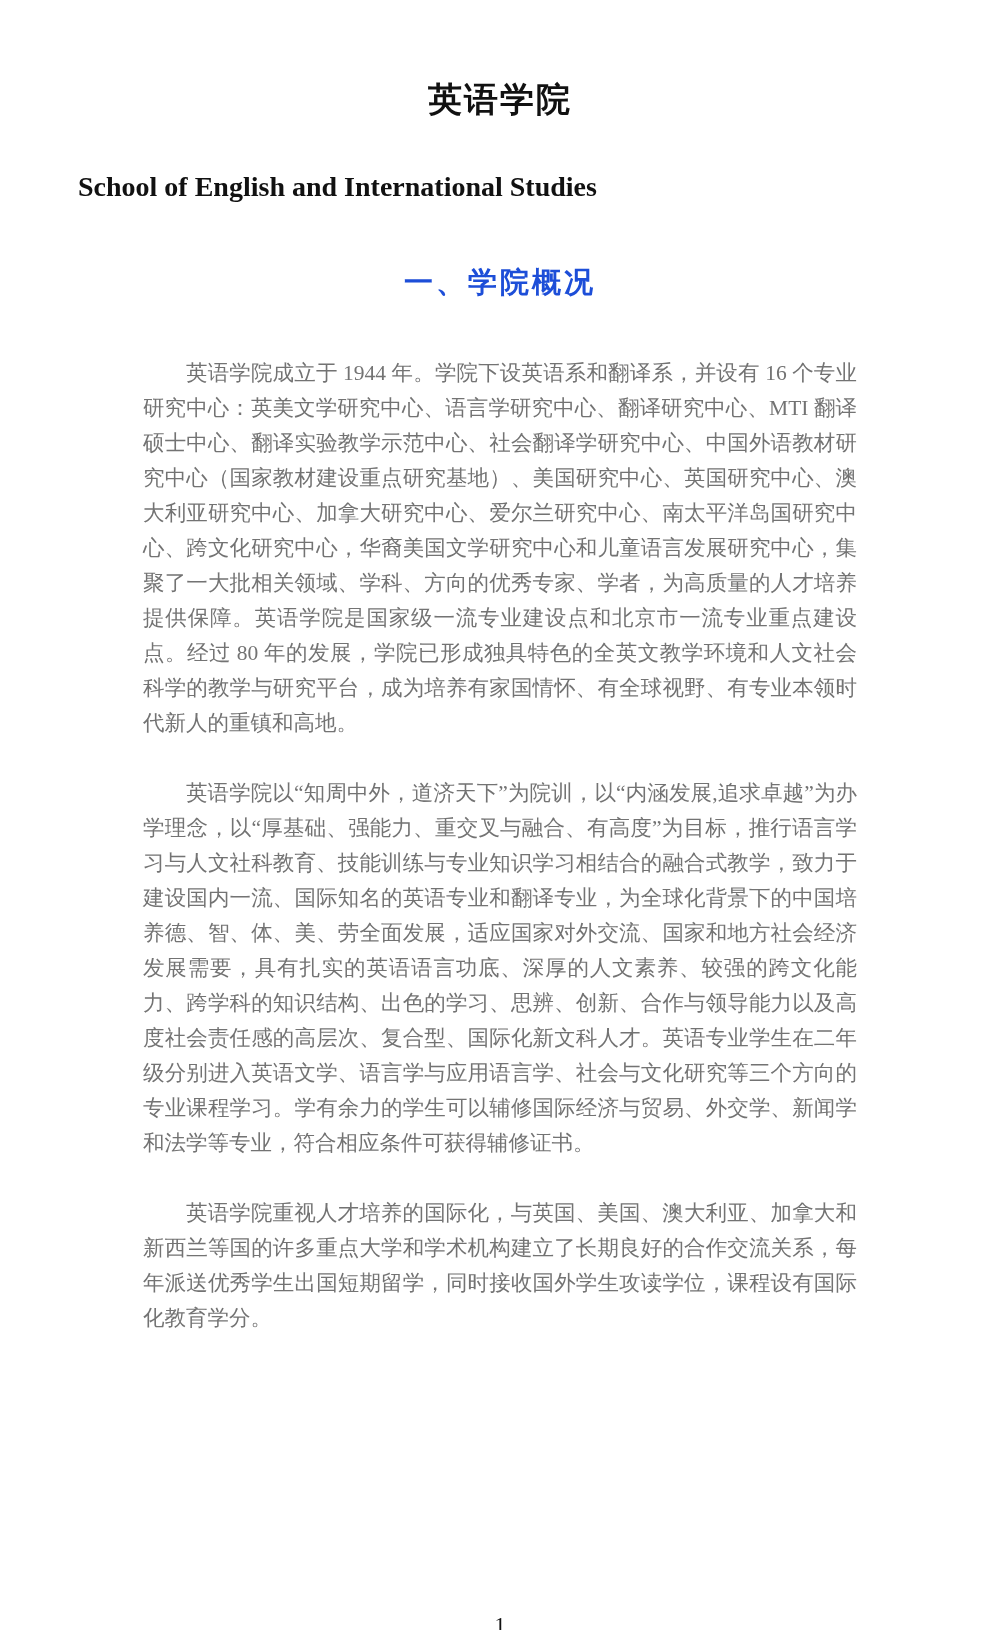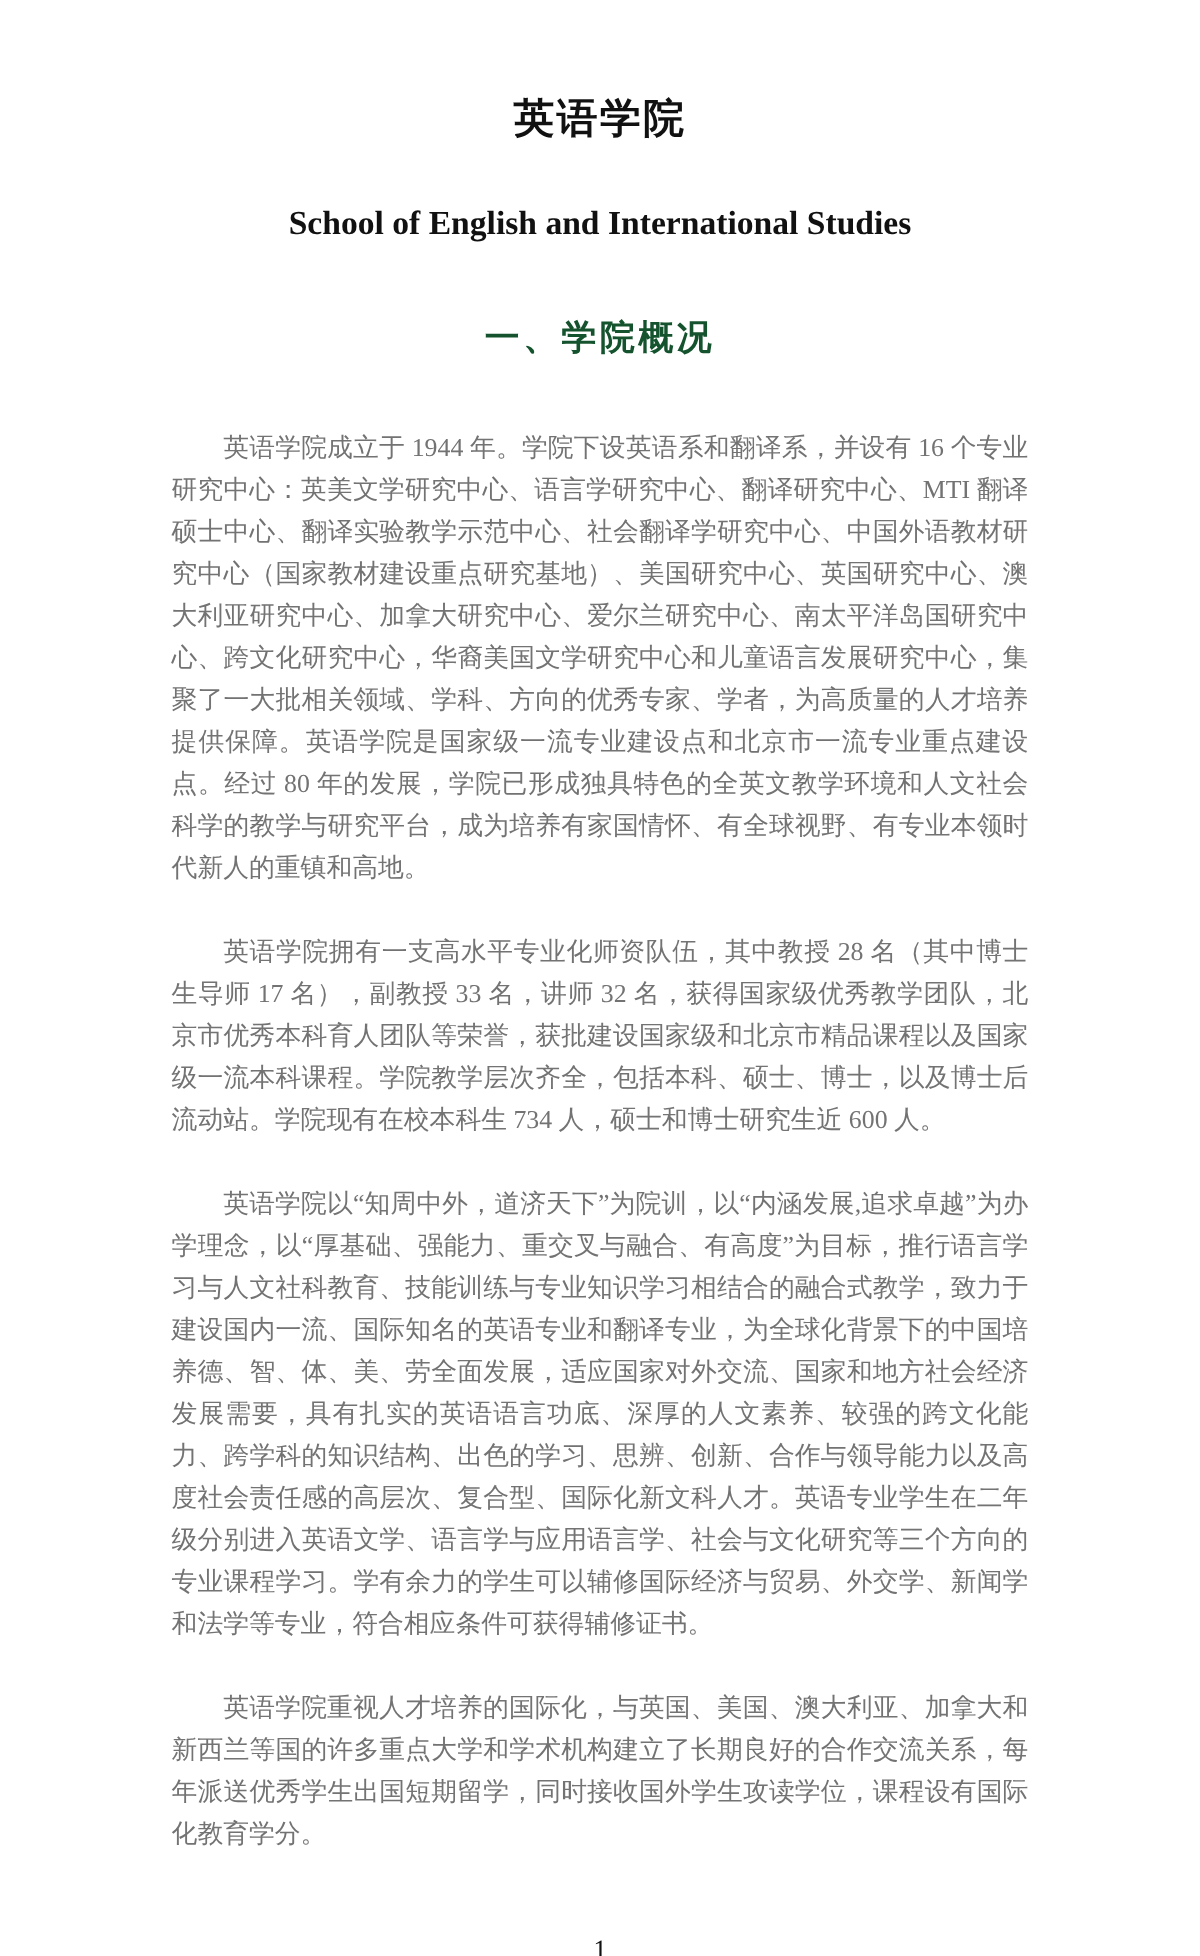--- a/index.html
+++ b/index.html
@@ -23,37 +23,36 @@
     font-family: "Liberation Sans", sans-serif;
     font-weight: 600;
     font-size: 34px;
     line-height: 40px;
     letter-spacing: 2px;
     color: #111111;
   }
   .title-en {
     margin: 0;
     padding-top: 52px;
-    text-align: center;
     font-family: "Liberation Serif", serif;
     font-weight: bold;
     font-size: 28px;
     line-height: 32px;
     color: #111111;
   }
   .section-heading {
     margin: 0;
     padding-top: 62px;
     text-align: center;
     font-family: "Liberation Sans", sans-serif;
     font-weight: 600;
     font-size: 29px;
     line-height: 34px;
     letter-spacing: 3px;
-    color: #14532d;
+    color: #1d4ed8;
   }
   .body-text {
     margin: 57px 65px 0 65px;
     font-family: "Liberation Serif", serif;
     font-size: 21.5px;
     line-height: 35px;
     text-align: justify;
     color: #737373;
   }
   .body-text p {
@@ -77,20 +76,19 @@
 <div class="page">
 
   <h1 class="title-cn">英语学院</h1>
 
   <h2 class="title-en">School of English and International Studies</h2>
 
   <h3 class="section-heading">一、学院概况</h3>
 
   <div class="body-text">
     <p>英语学院成立于 1944 年。学院下设英语系和翻译系，并设有 16 个专业研究中心：英美文学研究中心、语言学研究中心、翻译研究中心、MTI 翻译硕士中心、翻译实验教学示范中心、社会翻译学研究中心、中国外语教材研究中心（国家教材建设重点研究基地）、美国研究中心、英国研究中心、澳大利亚研究中心、加拿大研究中心、爱尔兰研究中心、南太平洋岛国研究中心、跨文化研究中心，华裔美国文学研究中心和儿童语言发展研究中心，集聚了一大批相关领域、学科、方向的优秀专家、学者，为高质量的人才培养提供保障。英语学院是国家级一流专业建设点和北京市一流专业重点建设点。经过 80 年的发展，学院已形成独具特色的全英文教学环境和人文社会科学的教学与研究平台，成为培养有家国情怀、有全球视野、有专业本领时代新人的重镇和高地。</p>
-    <p>英语学院拥有一支高水平专业化师资队伍，其中教授 28 名（其中博士生导师 17 名），副教授 33 名，讲师 32 名，获得国家级优秀教学团队，北京市优秀本科育人团队等荣誉，获批建设国家级和北京市精品课程以及国家级一流本科课程。学院教学层次齐全，包括本科、硕士、博士，以及博士后流动站。学院现有在校本科生 734 人，硕士和博士研究生近 600 人。</p>
     <p>英语学院以“知周中外，道济天下”为院训，以“内涵发展,追求卓越”为办学理念，以“厚基础、强能力、重交叉与融合、有高度”为目标，推行语言学习与人文社科教育、技能训练与专业知识学习相结合的融合式教学，致力于建设国内一流、国际知名的英语专业和翻译专业，为全球化背景下的中国培养德、智、体、美、劳全面发展，适应国家对外交流、国家和地方社会经济发展需要，具有扎实的英语语言功底、深厚的人文素养、较强的跨文化能力、跨学科的知识结构、出色的学习、思辨、创新、合作与领导能力以及高度社会责任感的高层次、复合型、国际化新文科人才。英语专业学生在二年级分别进入英语文学、语言学与应用语言学、社会与文化研究等三个方向的专业课程学习。学有余力的学生可以辅修国际经济与贸易、外交学、新闻学和法学等专业，符合相应条件可获得辅修证书。</p>
     <p>英语学院重视人才培养的国际化，与英国、美国、澳大利亚、加拿大和新西兰等国的许多重点大学和学术机构建立了长期良好的合作交流关系，每年派送优秀学生出国短期留学，同时接收国外学生攻读学位，课程设有国际化教育学分。</p>
   </div>
 
   <div class="page-number">1</div>
 
 </div>
 
 </body></html>

